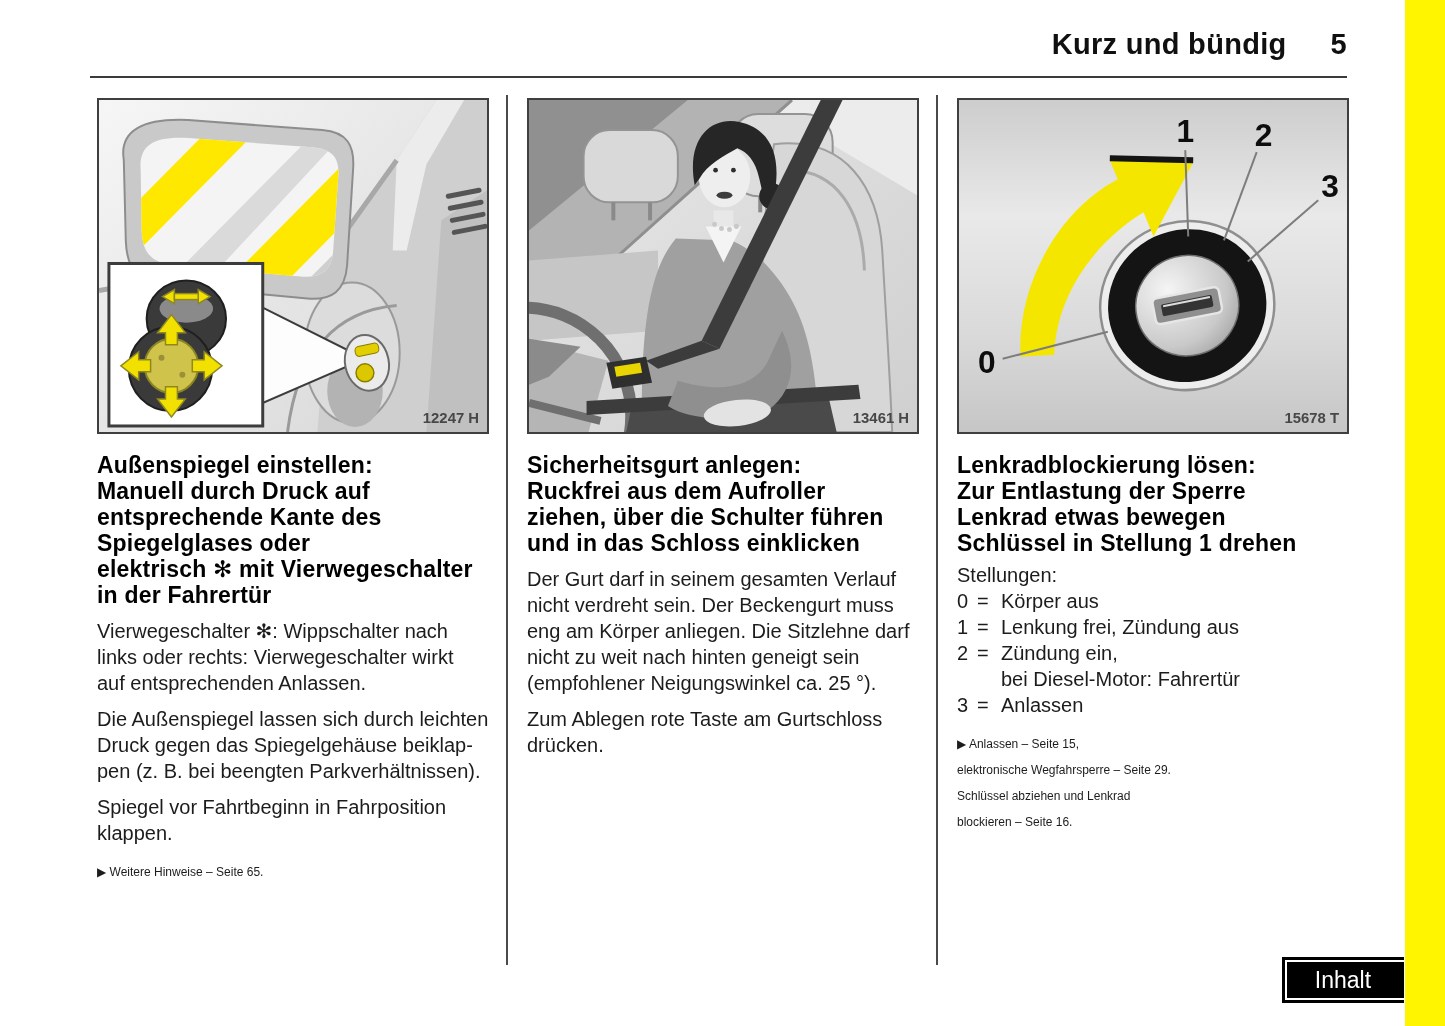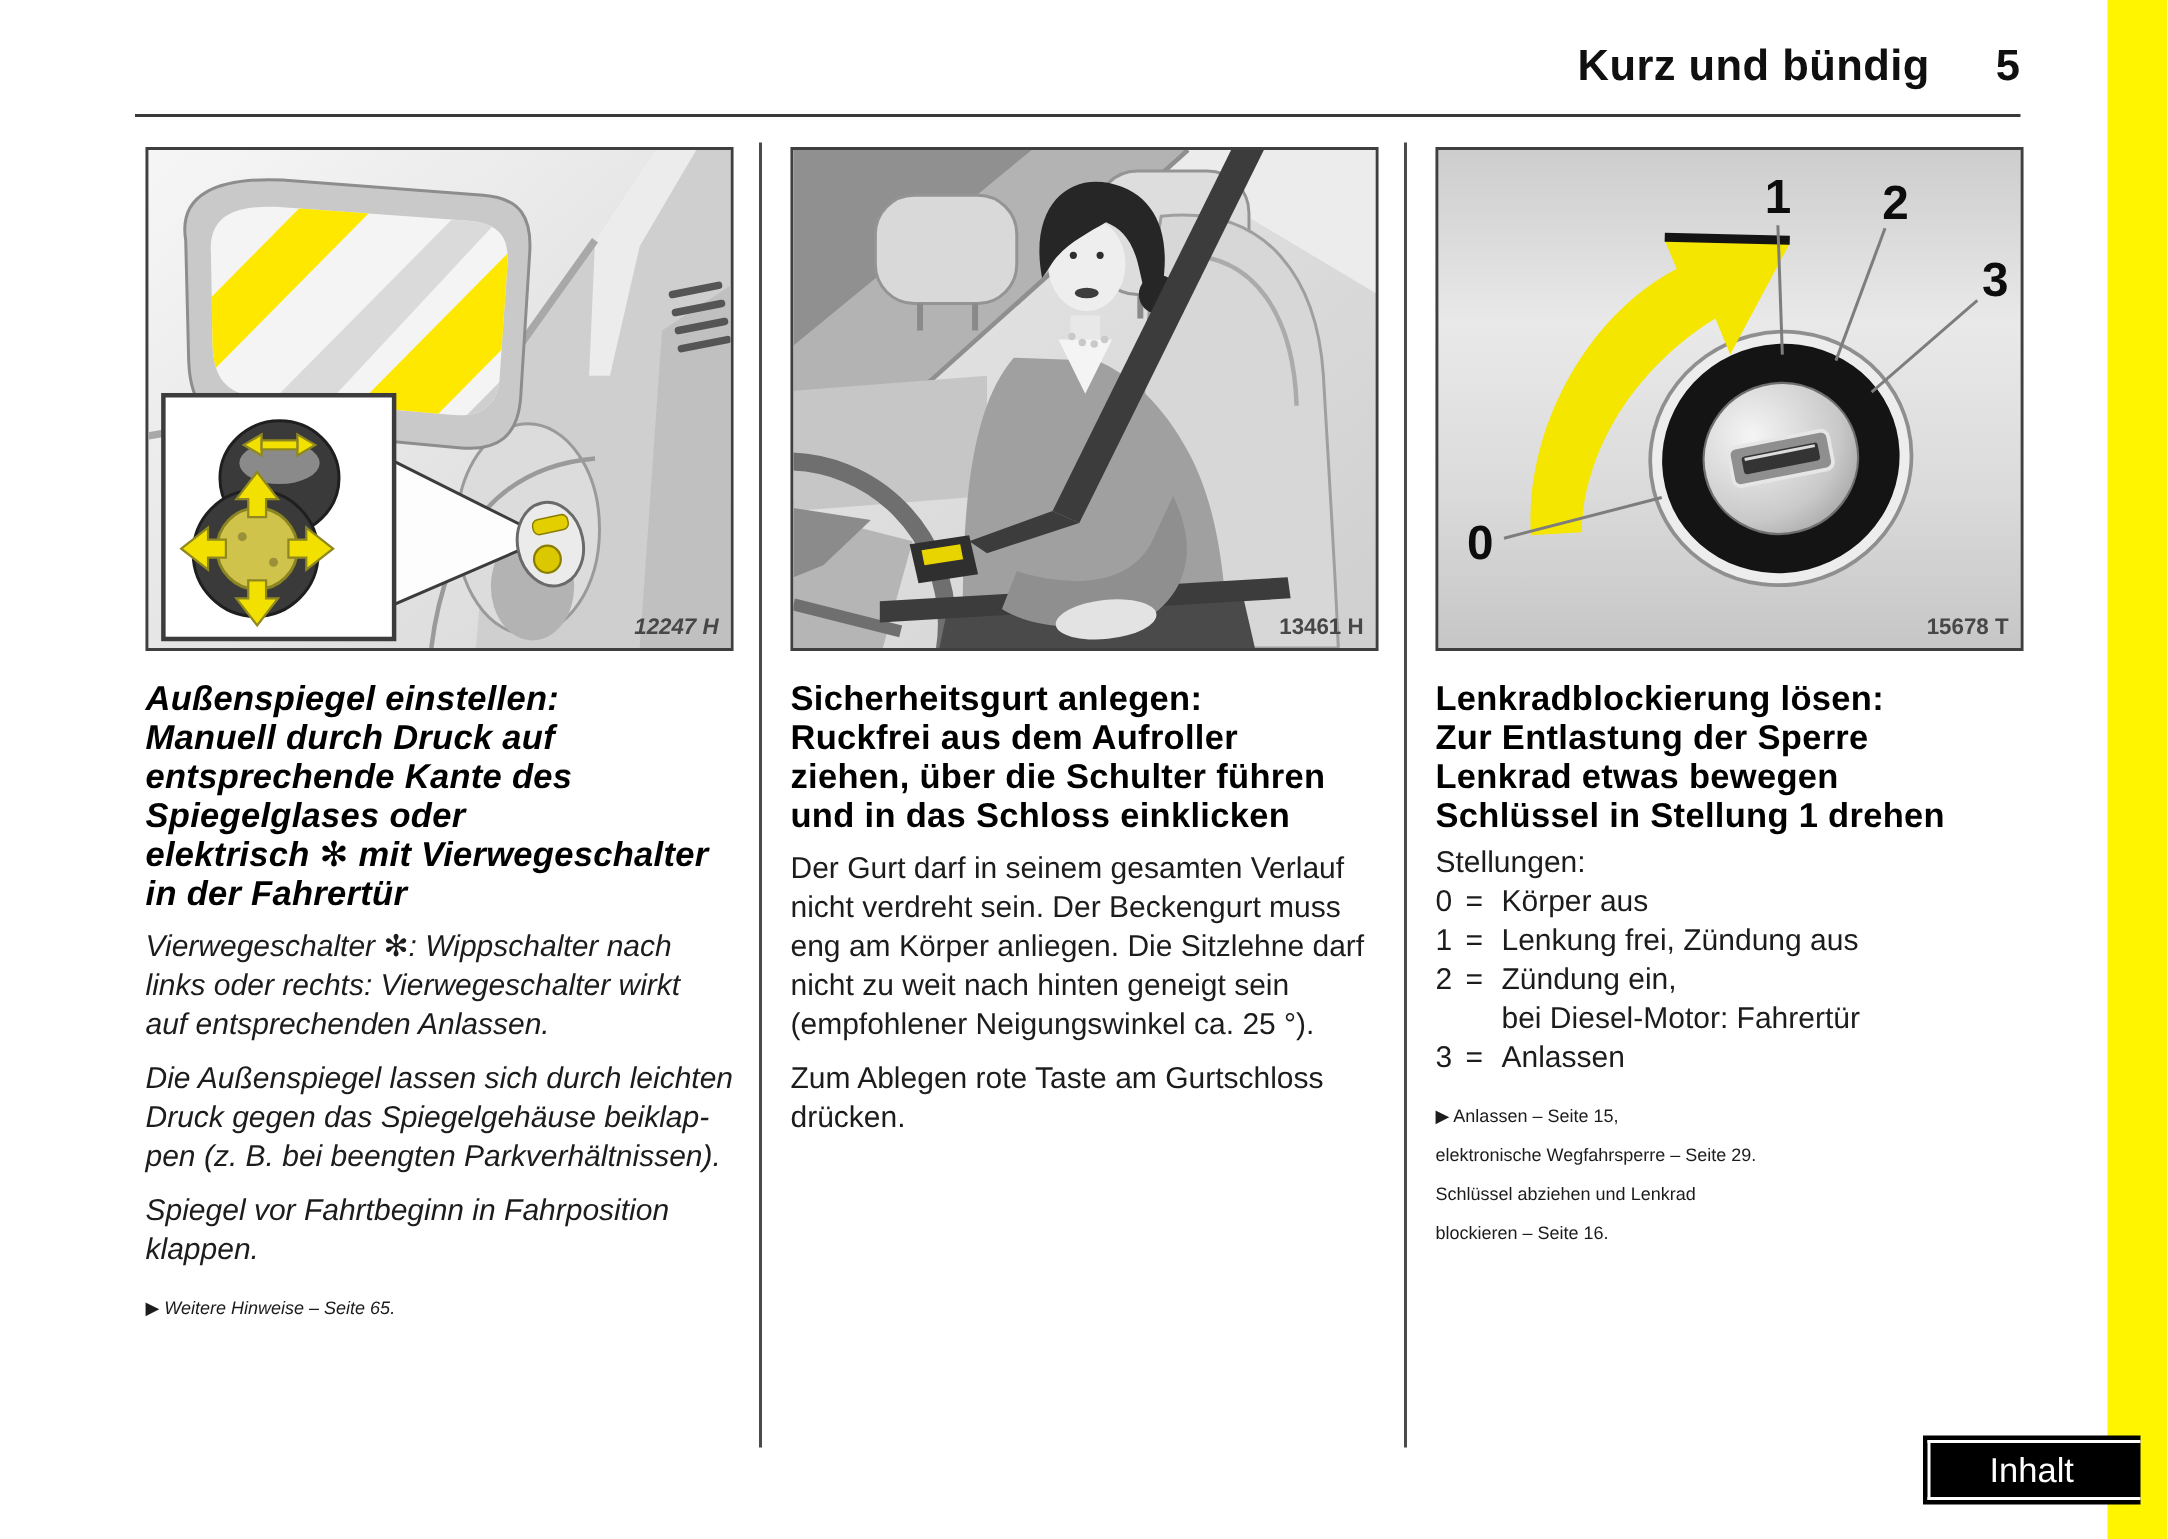--- a/index.html
+++ b/index.html
@@ -10,41 +10,41 @@
     color:#1c1c1c;
   }
   .yellow-stripe{position:absolute;left:1405px;top:0;width:40px;height:1026px;background:#fff500;}
   .page-header{
     position:absolute;left:90px;top:28px;width:1257px;
     display:flex;justify-content:flex-end;align-items:center;gap:44px;
     font-weight:bold;font-size:29px;color:#101010;letter-spacing:.3px;
   }
   .header-rule{position:absolute;left:90px;top:76px;width:1257px;height:2px;background:#3a3a3a;}
   .col{position:absolute;top:98px;width:392px;}
-  .col1{left:97px;font-style:italic;} .col2{left:527px;} .col3{left:957px;}
+  .col1{left:97px;} .col2{left:527px;} .col3{left:957px;}
   .divider{position:absolute;top:95px;width:2px;height:870px;background:#4a4a4a;}
   .div1{left:506px;} .div2{left:936px;}
   .fig{width:392px;height:336px;border:2px solid #3f3f3f;box-sizing:border-box;background:#e3e3e3;}
   .fig svg{display:block;width:100%;height:100%;}
   .heading{
     margin:18px 0 6px;font-size:23px;line-height:26px;font-weight:bold;
     color:#000000;white-space:pre-line;letter-spacing:.2px;
   }
   .para{margin:10px 0 0;font-size:20px;line-height:26px;white-space:pre-line;}
   .ref{margin:13px 0 0;font-size:12px;line-height:26px;white-space:pre-line;}
   .intro{margin:4px 0 0;font-size:20px;line-height:26px;}
   .positions{margin-top:0;}
   .pos-row{display:flex;font-size:20px;line-height:26px;}
   .pos-num{width:20px;flex:none;}
   .pos-eq{width:24px;flex:none;}
   .pos-text{white-space:pre-line;}
   .fig-caption{font-weight:bold;fill:#474747;font-size:15px;font-family:"Liberation Sans","DejaVu Sans",sans-serif;}
   .fig-label{font-weight:bold;fill:#0d0d0d;font-size:32px;font-family:"Liberation Sans","DejaVu Sans",sans-serif;}
   .inhalt-button{
-    position:absolute;left:1282px;top:957px;width:145px;height:46px;
+    position:absolute;left:1282px;top:957px;width:122px;height:46px;
     background:#000;border:none;display:flex;align-items:center;justify-content:center;
     cursor:pointer;
   }
   .inhalt-inner{
     position:absolute;left:3px;top:3px;right:0;bottom:3px;
     border:2px solid #fff;border-right:none;pointer-events:none;
   }
   .inhalt-label{color:#fff;font-size:23px;font-family:"Liberation Sans","DejaVu Sans",sans-serif;}
 </style>
 </head>

